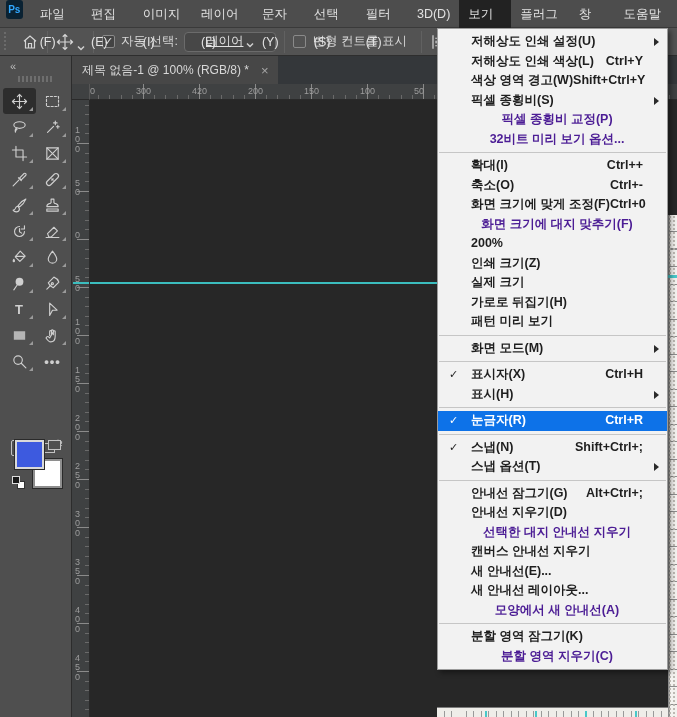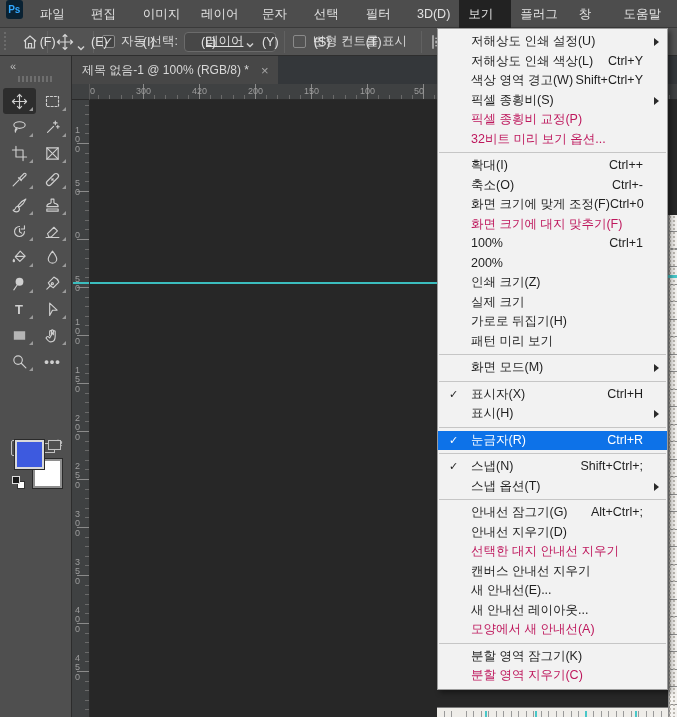--- a/index.html
+++ b/index.html
@@ -102,24 +102,24 @@
                   background-image:
                     repeating-linear-gradient(to right,transparent 0 48px,#49c7c9 48px 50px),
                     repeating-linear-gradient(to right,transparent 0 6.5px,#9a9a9a 6.5px 7.5px),
                     linear-gradient(#7c7c7c 0 1px,transparent 1px);
                   background-size:100% 6px,100% 6px,100% 100%; background-position:bottom,bottom,top; background-repeat:repeat-x; }
 
   
   .menu { position:absolute; left:437px; top:28px; width:231px; z-index:60; background:#f2f2f2;
           border:1px solid #9b9b9b; box-shadow:3px 3px 5px rgba(0,0,0,0.4); padding:3px 0; }
   .mi { position:relative; height:19.5px; line-height:19.5px; font-size:12.5px; color:#1e1e1e;
-        padding:0 24px 0 33px; display:flex; white-space:nowrap; }
+        padding:0 24px 0 33px; display:flex; white-space:nowrap;font-weight:bold; }
   .mi .lbl { flex:0 0 auto; }
   .mi .sc { margin-left:auto; }
-  .mi.disabled { color:#be185d; }
+  .mi.disabled { color:#4c1d95;justify-content:center; }
   .mi.hl { background:#0d72e8; color:#ffffff; }
   .mi .chk { position:absolute; left:11px; top:0; font-size:11px; }
   .mi .sub { position:absolute; right:8px; top:6px; width:0; height:0;
              border-top:4px solid transparent; border-bottom:4px solid transparent; border-left:5px solid #2b2b2b; }
   .msep { height:1px; background:#c6c6c6; margin:3px 1px; }
 </style>
 </head>
 <body>
 
 <div class="canvas"></div>
@@ -440,24 +440,20 @@
       <span class="sc">Ctrl+-</span>
     </div>
     <div class="mi">
       <span class="lbl">화면 크기에 맞게 조정(F)</span>
       <span class="sc">Ctrl+0</span>
     </div>
     <div class="mi disabled">
       <span class="lbl">화면 크기에 대지 맞추기(F)</span>
     </div>
     <div class="mi">
-      <span class="lbl">100%</span>
-      <span class="sc">Ctrl+1</span>
-    </div>
-    <div class="mi">
       <span class="lbl">200%</span>
     </div>
     <div class="mi">
       <span class="lbl">인쇄 크기(Z)</span>
     </div>
     <div class="mi">
       <span class="lbl">실제 크기</span>
     </div>
     <div class="mi">
       <span class="lbl">가로로 뒤집기(H)</span>

